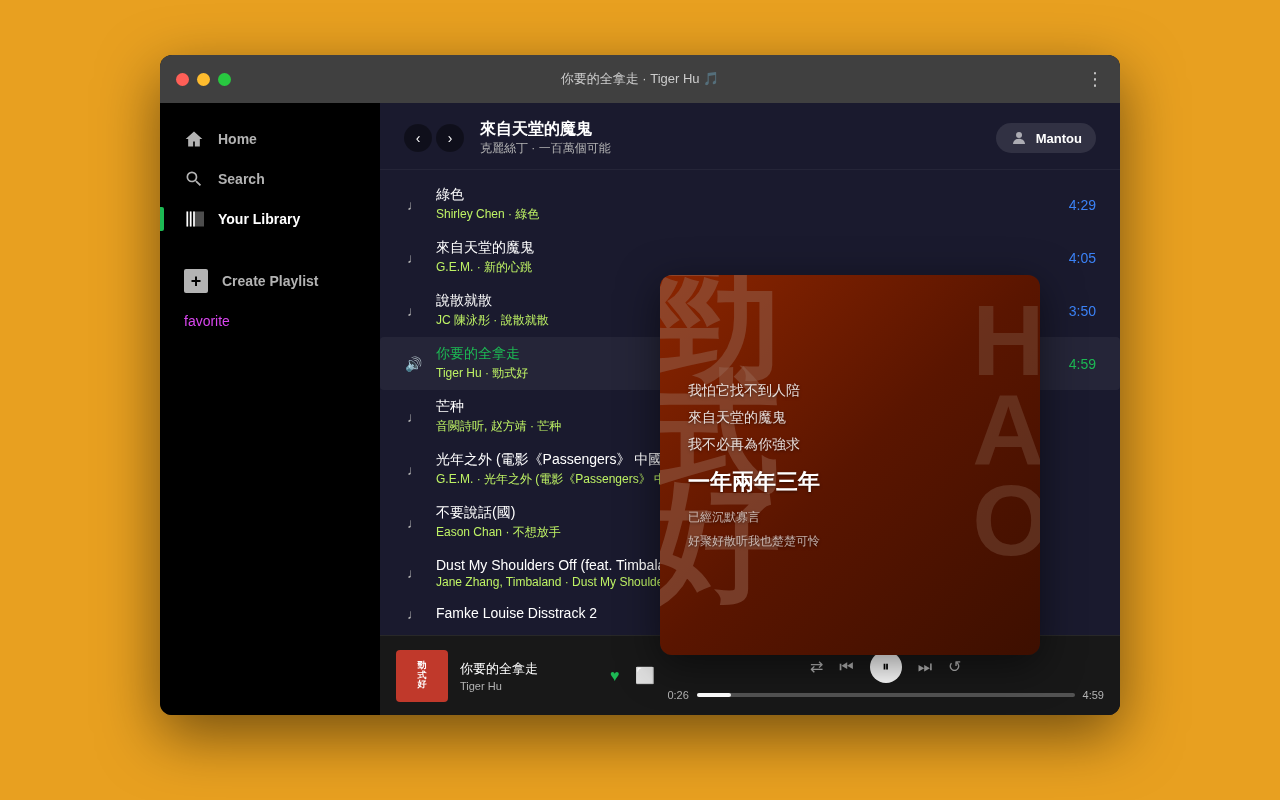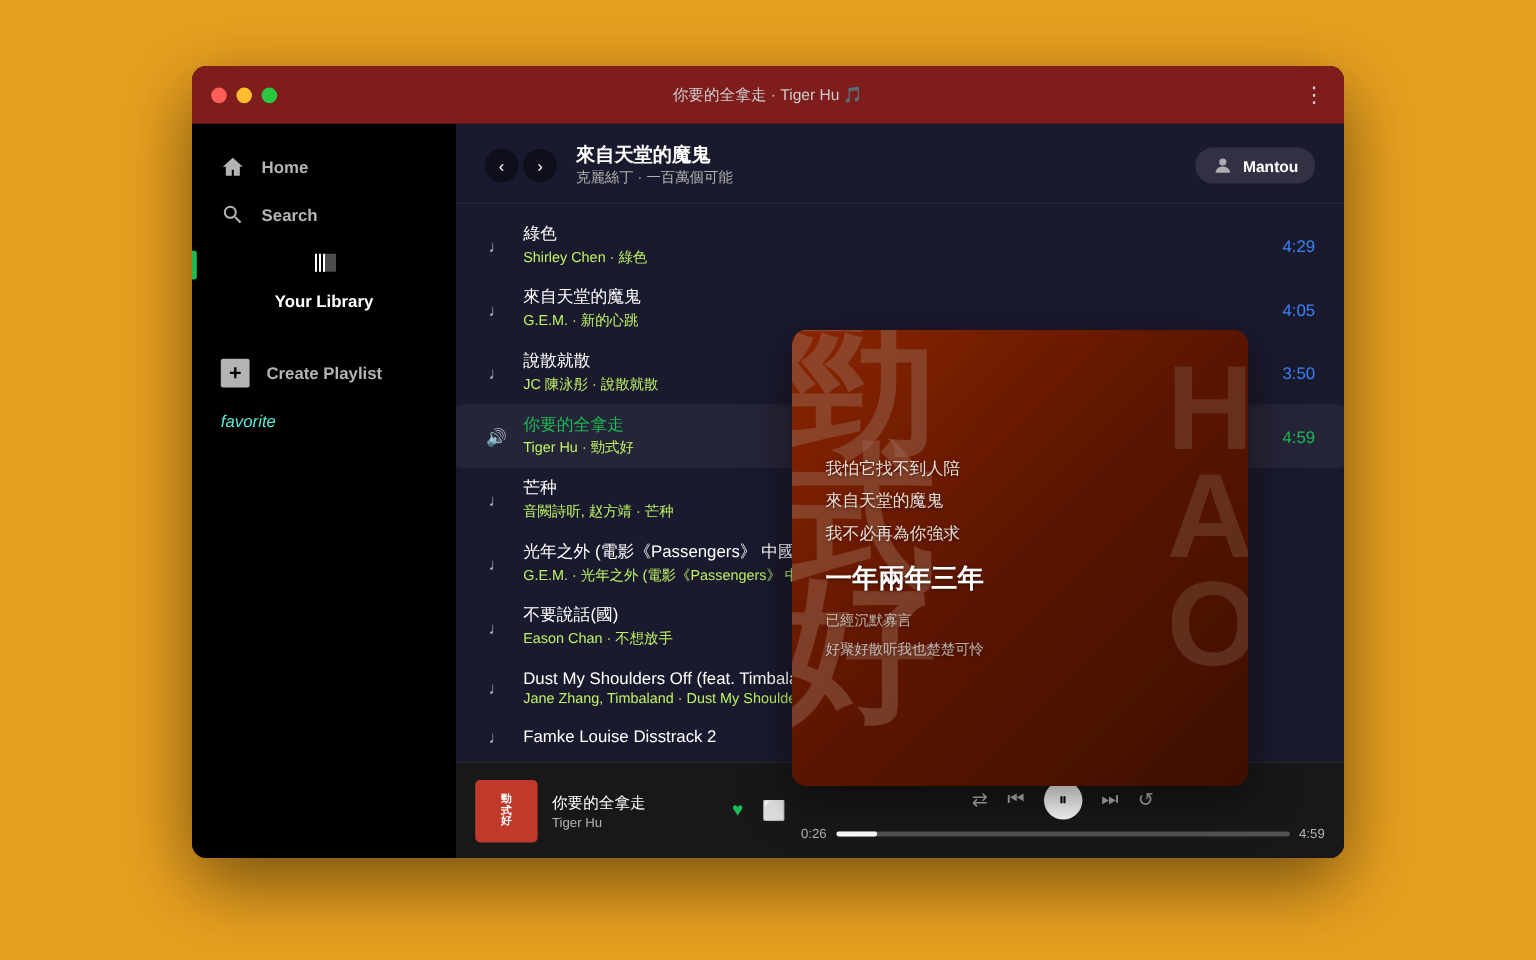--- a/index.html
+++ b/index.html
@@ -23,21 +23,21 @@
       box-shadow: 0 20px 60px rgba(0,0,0,0.5);
       display: flex;
       flex-direction: column;
       overflow: hidden;
       position: relative;
       margin-top: -30px;
     }
 
     
     .title-bar {
-      background: #7f1d1d;
+      background: #404040;
       height: 48px;
       display: flex;
       align-items: center;
       padding: 0 0;
       flex-shrink: 0;
       position: relative;
     }
     .traffic-lights {
       display: flex;
       gap: 8px;
@@ -91,21 +91,21 @@
       align-items: center;
       gap: 14px;
       padding: 10px 24px;
       color: #b3b3b3;
       font-size: 14px;
       font-weight: 600;
       cursor: pointer;
       border-radius: 4px;
       transition: color 0.2s;
     }
-    .nav-item.active { color: #fff; flex-direction: column; }
+    .nav-item.active { color: #fff; }
     .nav-icon {
       width: 20px;
       height: 20px;
       flex-shrink: 0;
     }
     .active-bar {
       width: 4px;
       height: 24px;
       background: #1DB954;
       position: absolute;
@@ -141,24 +141,23 @@
       display: flex;
       align-items: center;
       justify-content: center;
       color: #000;
       font-size: 18px;
       font-weight: 700;
       flex-shrink: 0;
     }
     .playlist-item {
       padding: 10px 24px;
-      color: #5eead4;
-      font-size: 14px;
-      cursor: pointer;
-      font-style: italic;
+      color: #d946ef;
+      font-size: 14px;
+      cursor: pointer;
     }
 
     
     .right-panel {
       flex: 1;
       background: #1a1a2e;
       display: flex;
       flex-direction: column;
       overflow: hidden;
     }

